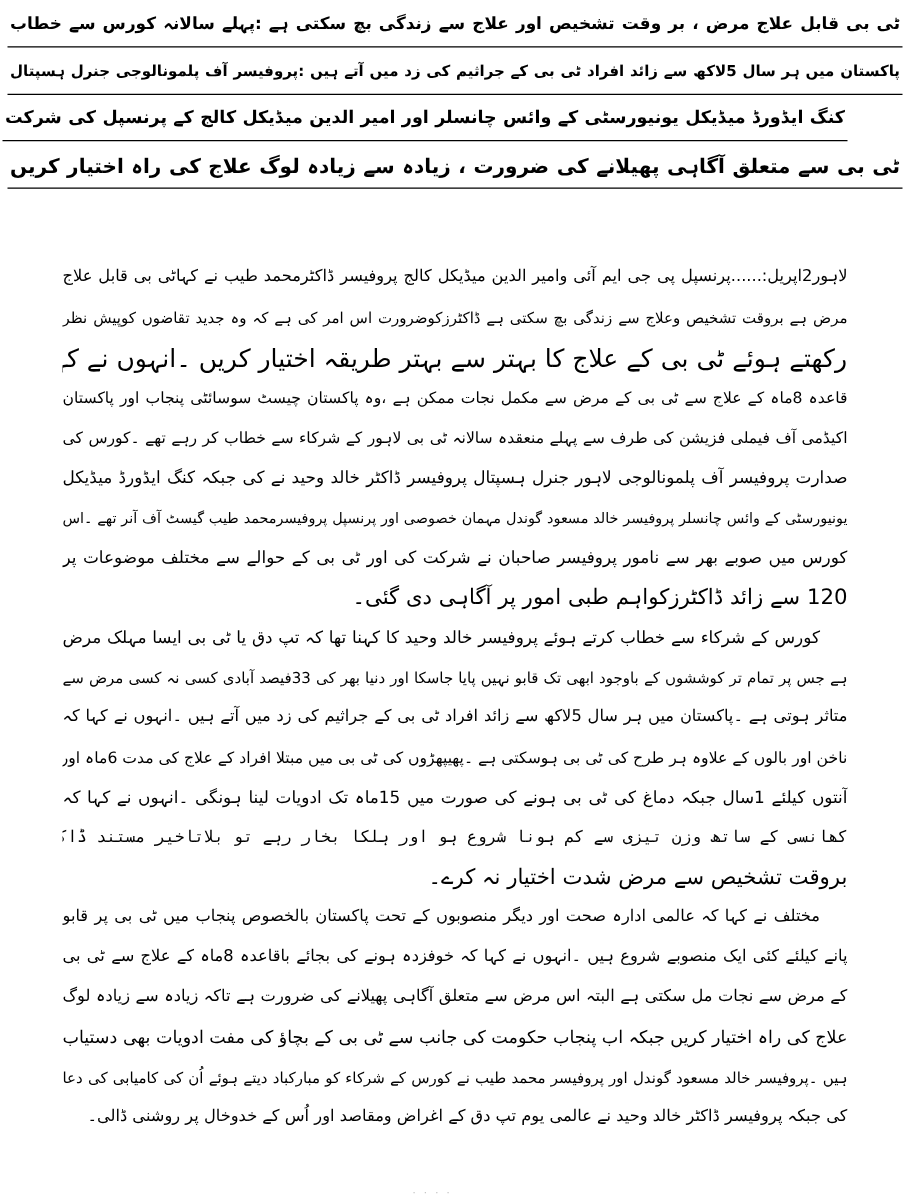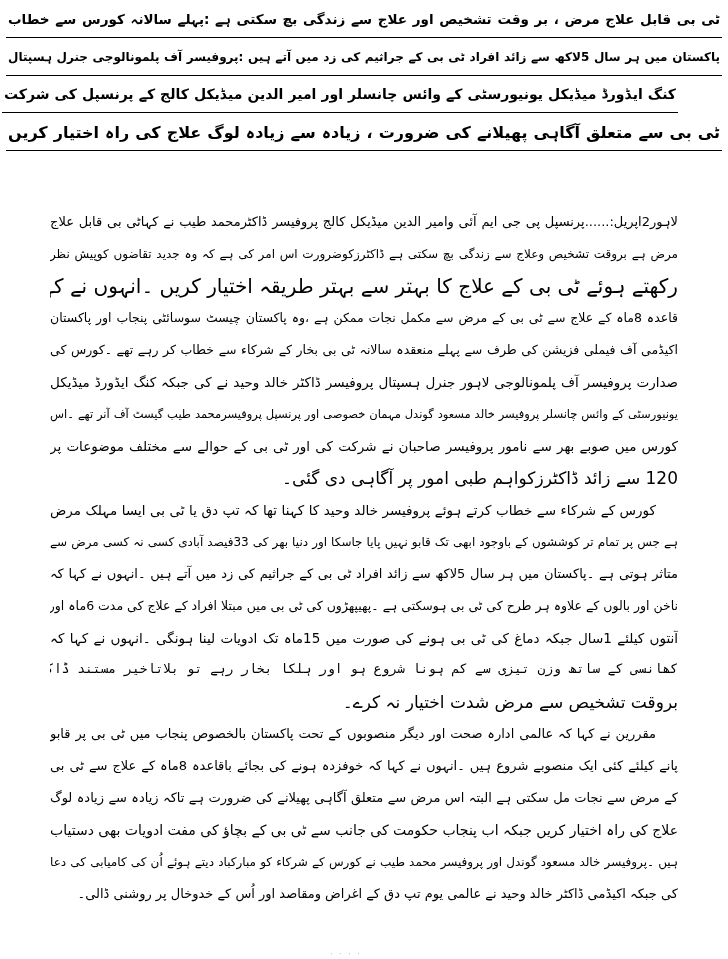--- a/index.html
+++ b/index.html
@@ -93,42 +93,42 @@
     <div class="headline" style="font-size: 16px;">ٹی بی سے متعلق آگاہی پھیلانے کی ضرورت ، زیادہ سے زیادہ لوگ علاج کی راہ اختیار کریں</div>
   </div>
 
   <div class="body-text">
 
     <div class="para">
       <div class="line" style="font-size: 13px;">لاہور2اپریل:......پرنسپل پی جی ایم آئی وامیر الدین میڈیکل کالج پروفیسر ڈاکٹرمحمد طیب نے کہاٹی بی قابل علاج</div>
       <div class="line" style="font-size: 12px;">مرض ہے بروقت تشخیص وعلاج سے زندگی بچ سکتی ہے ڈاکٹرزکوضرورت اس امر کی ہے کہ وہ جدید تقاضوں کوپیش نظر</div>
       <div class="line" style="font-size: 20px;">رکھتے ہوئے ٹی بی کے علاج کا بہتر سے بہتر طریقہ اختیار کریں ۔انہوں نے کہا کہ خوفزدہ ہونے کی بجائے با</div>
       <div class="line" style="font-size: 12.5px;">قاعدہ 8ماہ کے علاج سے ٹی بی کے مرض سے مکمل نجات ممکن ہے ،وہ پاکستان چیسٹ سوسائٹی پنجاب اور پاکستان</div>
-      <div class="line" style="font-size: 12.5px;">اکیڈمی آف فیملی فزیشن کی طرف سے پہلے منعقدہ سالانہ ٹی بی بخار کے شرکاء سے خطاب کر رہے تھے ۔کورس کی</div>
+      <div class="line" style="font-size: 12.5px;">اکیڈمی آف فیملی فزیشن کی طرف سے پہلے منعقدہ سالانہ ٹی بی لاہور کے شرکاء سے خطاب کر رہے تھے ۔کورس کی</div>
       <div class="line" style="font-size: 13.5px;">صدارت پروفیسر آف پلمونالوجی لاہور جنرل ہسپتال پروفیسر ڈاکٹر خالد وحید نے کی جبکہ کنگ ایڈورڈ میڈیکل</div>
       <div class="line" style="font-size: 11.5px;">یونیورسٹی کے وائس چانسلر پروفیسر خالد مسعود گوندل مہمان خصوصی اور پرنسپل پروفیسرمحمد طیب گیسٹ آف آنر تھے ۔اس</div>
       <div class="line" style="font-size: 13.5px;">کورس میں صوبے بھر سے نامور پروفیسر صاحبان نے شرکت کی اور ٹی بی کے حوالے سے مختلف موضوعات پر</div>
       <div class="line end">120 سے زائد ڈاکٹرزکواہم طبی امور پر آگاہی دی گئی۔</div>
     </div>
 
     <div class="para">
       <div class="line first" style="font-size: 13.5px;">کورس کے شرکاء سے خطاب کرتے ہوئے پروفیسر خالد وحید کا کہنا تھا کہ تپ دق یا ٹی بی ایسا مہلک مرض</div>
       <div class="line" style="font-size: 12px;">ہے جس پر تمام تر کوششوں کے باوجود ابھی تک قابو نہیں پایا جاسکا اور دنیا بھر کی 33فیصد آبادی کسی نہ کسی مرض سے</div>
       <div class="line" style="font-size: 13px;">متاثر ہوتی ہے ۔پاکستان میں ہر سال 5لاکھ سے زائد افراد ٹی بی کے جراثیم کی زد میں آتے ہیں ۔انہوں نے کہا کہ</div>
       <div class="line" style="font-size: 12.5px;">ناخن اور بالوں کے علاوہ ہر طرح کی ٹی بی ہوسکتی ہے ۔پھیپھڑوں کی ٹی بی میں مبتلا افراد کے علاج کی مدت 6ماہ اور</div>
       <div class="line" style="font-size: 13.5px;">آنتوں کیلئے 1سال جبکہ دماغ کی ٹی بی ہونے کی صورت میں 15ماہ تک ادویات لینا ہونگی ۔انہوں نے کہا کہ</div>
       <div class="line" style="font-size: 13px; font-family: Liberation Mono, monospace;">کھانسی کے ساتھ وزن تیزی سے کم ہونا شروع ہو اور ہلکا بخار رہے تو بلاتاخیر مستند ڈاکٹر سے رجوع کیا جائے تاکہ</div>
       <div class="line end">بروقت تشخیص سے مرض شدت اختیار نہ کرے۔</div>
     </div>
 
     <div class="para">
-      <div class="line first" style="font-size: 13px;">مقررین نے کہا کہ عالمی ادارہ صحت اور دیگر منصوبوں کے تحت پاکستان بالخصوص پنجاب میں ٹی بی پر قابو</div>
+      <div class="line first" style="font-size: 13px;">مختلف نے کہا کہ عالمی ادارہ صحت اور دیگر منصوبوں کے تحت پاکستان بالخصوص پنجاب میں ٹی بی پر قابو</div>
       <div class="line" style="font-size: 13px;">پانے کیلئے کئی ایک منصوبے شروع ہیں ۔انہوں نے کہا کہ خوفزدہ ہونے کی بجائے باقاعدہ 8ماہ کے علاج سے ٹی بی</div>
       <div class="line" style="font-size: 13px;">کے مرض سے نجات مل سکتی ہے البتہ اس مرض سے متعلق آگاہی پھیلانے کی ضرورت ہے تاکہ زیادہ سے زیادہ لوگ</div>
       <div class="line" style="font-size: 14px;">علاج کی راہ اختیار کریں جبکہ اب پنجاب حکومت کی جانب سے ٹی بی کے بچاؤ کی مفت ادویات بھی دستیاب</div>
       <div class="line" style="font-size: 12px;">ہیں ۔پروفیسر خالد مسعود گوندل اور پروفیسر محمد طیب نے کورس کے شرکاء کو مبارکباد دیتے ہوئے اُن کی کامیابی کی دعا</div>
-      <div class="line end" style="font-size: 13px;">کی جبکہ اکیڈمی ڈاکٹر خالد وحید نے عالمی یوم تپ دق کے اغراض ومقاصد اور اُس کے خدوخال پر روشنی ڈالی۔</div>
+      <div class="line end" style="font-size: 13px;">کی جبکہ پروفیسر ڈاکٹر خالد وحید نے عالمی یوم تپ دق کے اغراض ومقاصد اور اُس کے خدوخال پر روشنی ڈالی۔</div>
     </div>
 
   </div>
 
   <div class="dot-mark">· · · ·</div>
 </div>
 
 </body></html>

